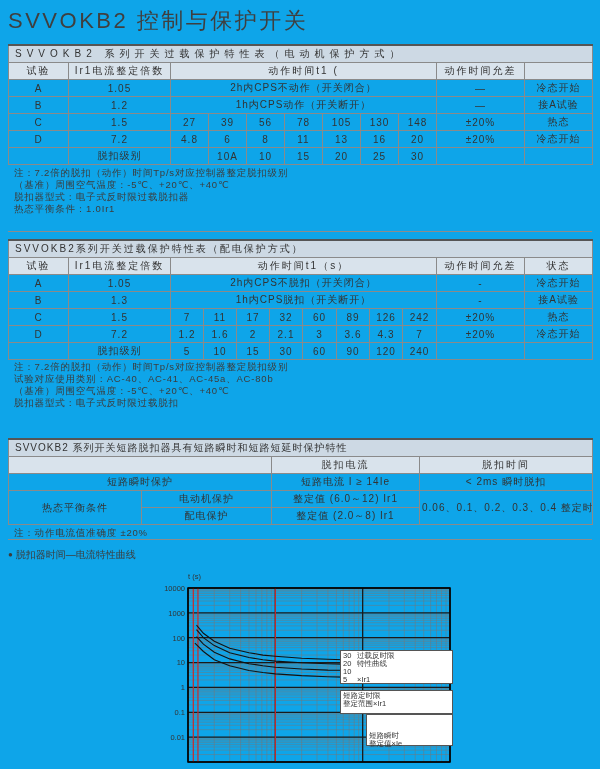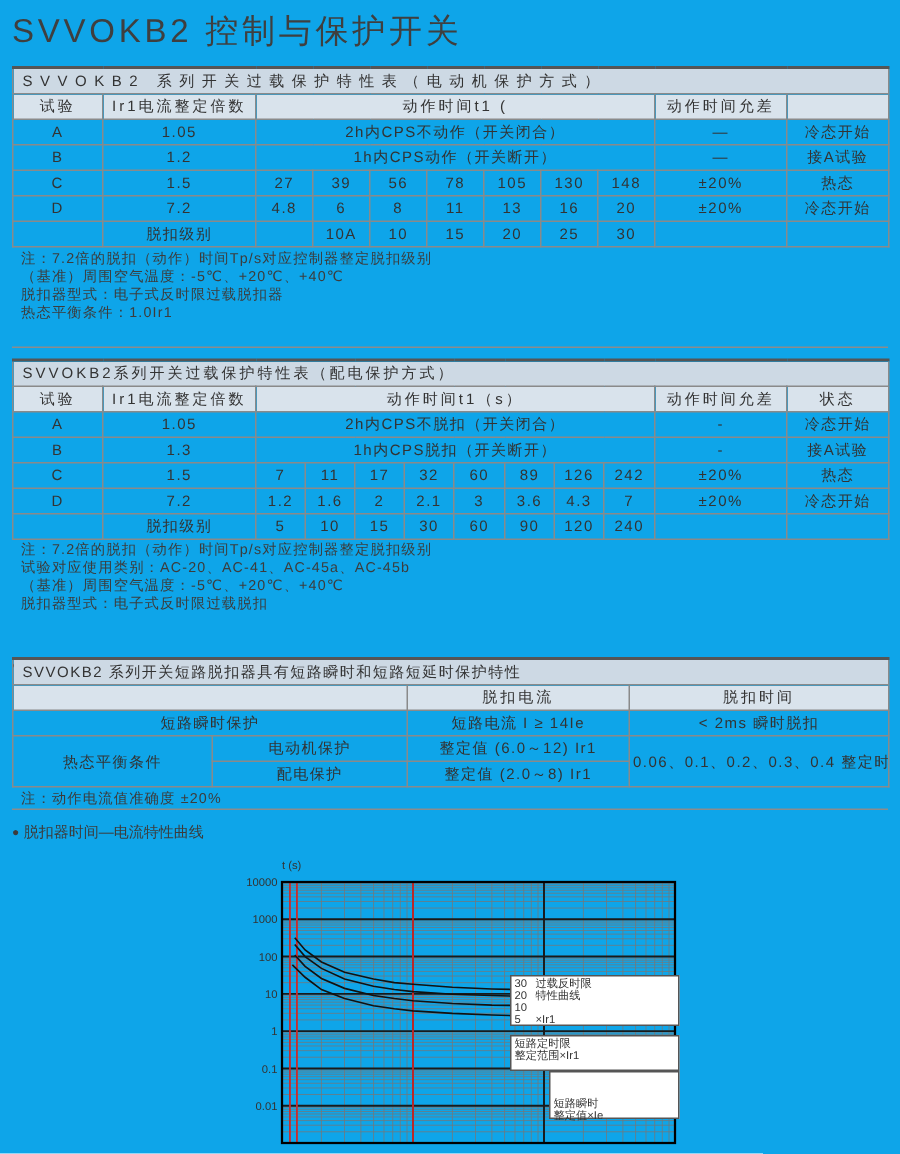--- a/index.html
+++ b/index.html
@@ -208,21 +208,21 @@
       <td>120</td>
       <td>240</td>
       <td></td>
       <td></td>
     </tr>
   </tbody>
     </table>
 
   <div class="notes" style="top:361px;">
     <div>注：7.2倍的脱扣（动作）时间Tp/s对应控制器整定脱扣级别</div>
-    <div>试验对应使用类别：AC-20、AC-41、AC-45a、AC-45b</div>
+    <div>试验对应使用类别：AC-40、AC-41、AC-45a、AC-80b</div>
     <div>（基准）周围空气温度：-5℃、+20℃、+40℃</div>
     <div>脱扣器型式：电子式反时限过载脱扣</div>
   </div>
 
   <div class="bullet-line" style="top:421px;margin-top:16px;">
     <span class="b">●</span><span class="sp6">短路脱扣器</span>
   </div>
 
   <table class="tbl" style="top:438px;">
     <colgroup>

